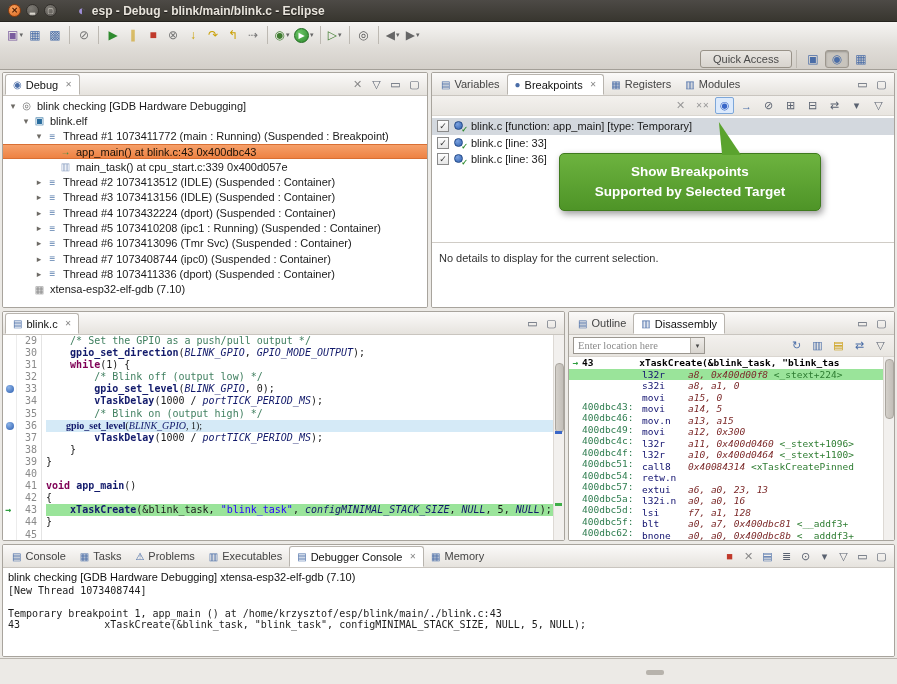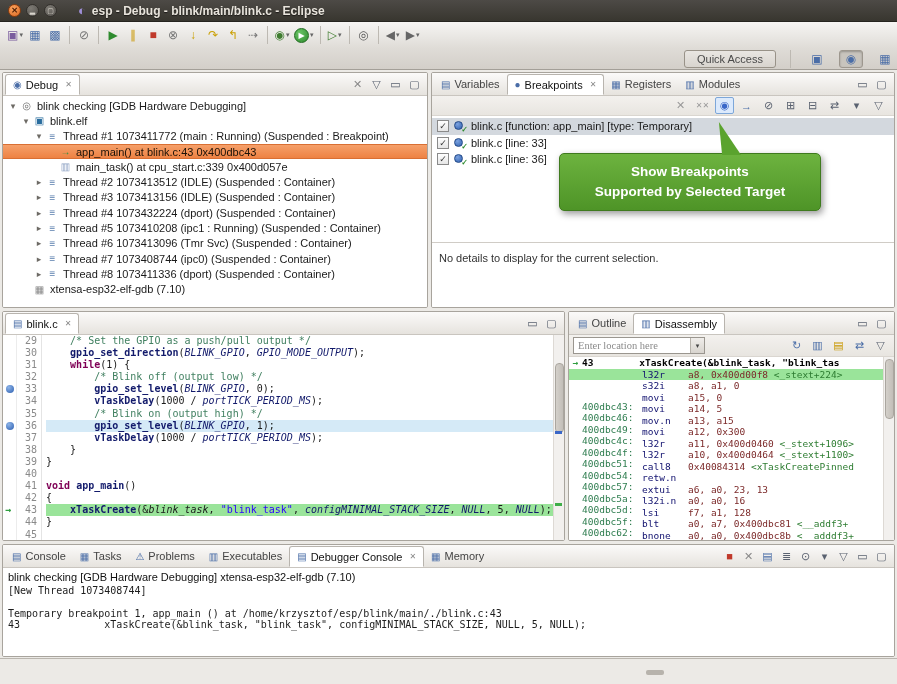--- a/index.html
+++ b/index.html
@@ -9,21 +9,21 @@
   
   #titlebar{height:22px;background:linear-gradient(#4d4a46,#38362f);display:flex;align-items:center;padding:0 8px;border-bottom:1px solid #26241f;}
   .winbtn{width:13px;height:13px;border-radius:50%;margin-right:5px;display:flex;align-items:center;justify-content:center;font-size:8px;line-height:1;cursor:default;}
   .winbtn.close{background:radial-gradient(circle at 35% 30%,#f9a25e,#dd6a22);border:1px solid #8c3d0e;color:#4a1d04;font-weight:bold;}
   .winbtn.min,.winbtn.max{background:radial-gradient(circle at 35% 30%,#7d7a74,#56534e);border:1px solid #33302c;color:#d8d4cc;font-size:7px;}
   #eclipse-logo{font-size:13px;color:#9f8fd8;margin:0 6px 0 16px;}
   #title-text{color:#e8e4dc;font-weight:bold;font-size:12px;text-shadow:0 1px 1px #1c1a17;}
 
   
   #toolbar{height:26px;background:linear-gradient(#f6f5f3,#dfdcd7);display:flex;align-items:center;padding:0 5px;}
-  #toolbar2{height:22px;background:linear-gradient(#dfdcd7,#d3cfc9);border-bottom:1px solid #a39f98;display:flex;align-items:center;justify-content:flex-end;padding:0 0;gap:10px;}
+  #toolbar2{height:22px;background:linear-gradient(#dfdcd7,#d3cfc9);border-bottom:1px solid #a39f98;display:flex;align-items:center;justify-content:flex-end;padding:0 24px;gap:0;}
   .ticon{height:20px;min-width:20px;display:flex;align-items:center;justify-content:center;font-size:12px;color:#555;padding:0 2px;border-radius:3px;}
   .ticon .glyph{display:flex;align-items:center;justify-content:center;}
   .ticon .dd{font-size:7px;color:#666;margin-left:1px;}
   .tsep{width:1px;height:18px;background:#bdb9b2;margin:0 4px;display:inline-block;}
   .runbtn .glyph{background:radial-gradient(circle at 35% 30%,#69c364,#2f8c2f);color:#fff;border-radius:50%;width:15px;height:15px;font-size:8px;border:1px solid #1f6b1f;}
   #quick-access{border:1px solid #989288;border-radius:3px;padding:2px 12px;font-size:11px;color:#4a4a4a;background:linear-gradient(#e9e6e2,#d8d4ce);}
   .persp{width:24px;height:18px;display:flex;align-items:center;justify-content:center;border-radius:3px;font-size:12px;color:#4a6da7;}
   .persp.active{background:#c8c4bd;border:1px solid #9d978e;box-shadow:inset 0 1px 2px rgba(0,0,0,.25);}
 
   
@@ -68,47 +68,47 @@
   #bp-callout{position:absolute;left:127px;top:80px;width:262px;height:58px;background:linear-gradient(#6db33f,#4e9427);border:1px solid #3f7a1e;border-radius:5px;box-shadow:2px 3px 7px rgba(0,0,0,.4);color:#fff;font-size:13.5px;font-weight:bold;display:flex;flex-direction:column;align-items:center;justify-content:center;z-index:5;line-height:1.45;}
   #bp-callout .ptr{position:absolute;top:-32px;left:158px;width:0;height:0;border-left:5px solid transparent;border-right:14px solid transparent;border-bottom:33px solid #5aa32e;transform:skewX(14deg);}
 
   
   #editor-body{flex:1;display:flex;font-family:"DejaVu Sans Mono",monospace;font-size:10px;position:relative;overflow:hidden;background:#fff;}
   #editor-ruler-col{width:14px;background:#fff;border-right:1px solid #ececec;flex-shrink:0;}
   #editor-num-col{width:25px;background:#fff;color:#8a8a8a;text-align:right;padding-right:4px;border-right:1px solid #e4e4e4;flex-shrink:0;}
   #editor-code-col{flex:1;padding-left:4px;overflow:hidden;}
   .eline{height:12.1px;line-height:12.1px;white-space:pre;}
   .codeline.hl-green{background:#9ae49a;}
-  .codeline.hl-blue{background:#d5eaf7;}
+  .codeline.hl-blue{background:#d5eaf7;font-family:Liberation Serif, serif;}
   .seg-k{color:#7f0055;font-weight:bold;}
   .seg-c{color:#3f7f5f;}
   .seg-s{color:#2a00ff;}
   .seg-f{color:#121a6b;font-weight:bold;}
   .seg-m{color:#121a6b;font-style:italic;}
-  .seg-v{color:#1a1a1a;font-style:italic;}
+  .seg-v{color:#1a1a1a;}
   .seg-p{color:#1a1a1a;}
   .bpdot{width:8px;height:8px;border-radius:50%;background:radial-gradient(circle at 35% 30%,#8db4e8,#2d5fb0);display:inline-block;margin:2px 0 0 3px;}
   .pcarrow{color:#2f9e3f;font-weight:bold;font-size:10px;margin-left:2px;}
   .scrolltrack{position:absolute;right:0;top:0;bottom:0;width:11px;background:#f2f0ee;border-left:1px solid #ddd9d4;}
   .scrollthumb{position:absolute;left:1px;width:9px;background:linear-gradient(90deg,#d4d0ca,#c2beb8);border:1px solid #aaa69f;border-radius:4px;}
   .annot{position:absolute;right:2px;width:7px;height:3px;}
 
   
   #location-combo{width:132px;height:17px;border:1px solid #9a968f;background:#fff;font-size:10.5px;color:#8a8a8a;padding:0 0 0 4px;display:flex;align-items:center;justify-content:space-between;overflow:hidden;white-space:nowrap;}
   #location-combo .combo-btn{width:14px;height:100%;background:linear-gradient(#efedea,#d8d4ce);border-left:1px solid #b5b1aa;font-size:7px;color:#444;display:flex;align-items:center;justify-content:center;flex-shrink:0;}
   #disasm-toolbar{justify-content:flex-start;height:22px;padding:2px 4px;font-family:Liberation Serif, serif;}
   #disasm-toolbar .spacer{flex:1;}
   #disasm-body{flex:1;font-family:"DejaVu Sans Mono",monospace;font-size:9.5px;overflow:hidden;position:relative;background:#fff;}
   .dline{height:11.5px;line-height:11.5px;white-space:pre;display:flex;}
   .dline.hl{background:#9ae49a;}
   .dmargin{width:13px;flex-shrink:0;text-align:center;}
   .dmargin.pc{color:#2f9e3f;font-weight:bold;}
   .daddr{color:#2e7d4f;width:60px;flex-shrink:0;margin-top:32px;}
   .dmn{color:#10106e;width:46px;flex-shrink:0;}
-  .dops{color:#7c2a2a;}
+  .dops{color:#7c2a2a;font-style:italic;}
   .dsym{color:#2e7d32;}
   .dsrc{color:#000;font-weight:bold;}
 
   
   #console-desc{font-size:11px;color:#111;padding:3px 5px 1px 5px;background:#fff;}
   #console-output{flex:1;font-family:"DejaVu Sans Mono",monospace;font-size:10px;color:#1c1c1c;padding:1px 5px;overflow:hidden;background:#fff;}
   .cline{height:11.3px;line-height:11.3px;white-space:pre;}
 
   
   #statusbar{position:absolute;left:0;bottom:0;width:897px;height:26px;border-top:1px solid #bab6af;background:#eceae6;}

